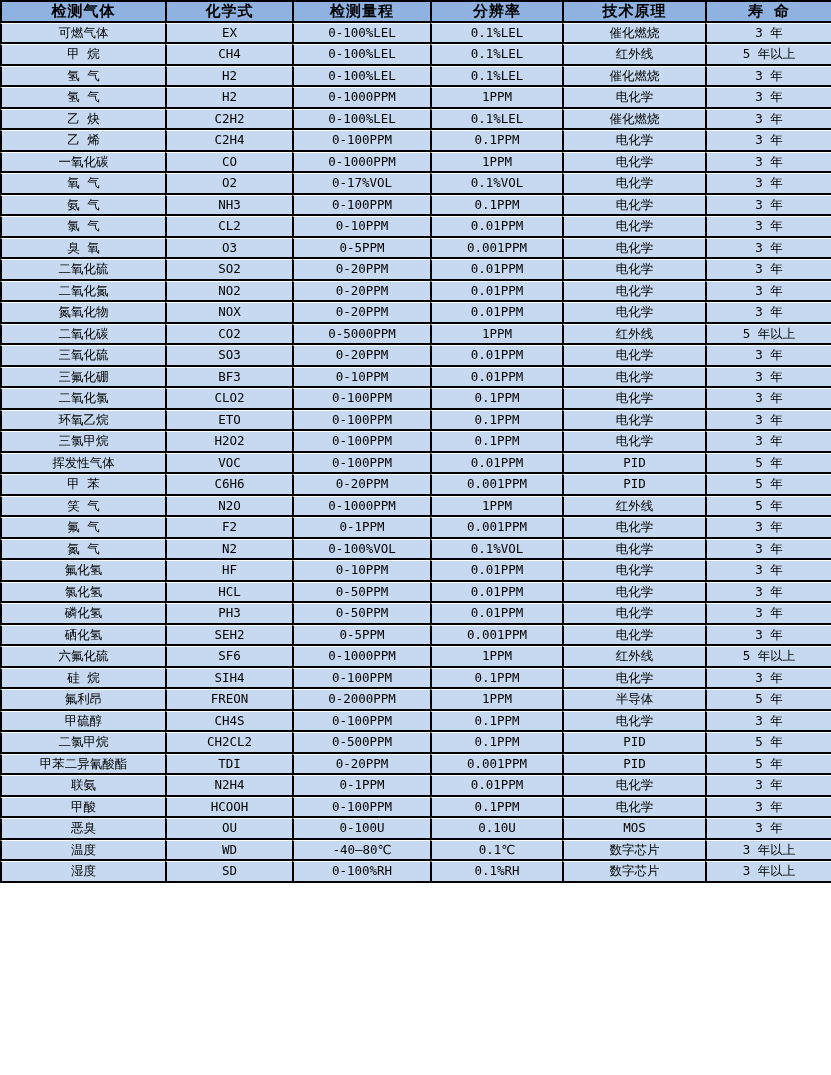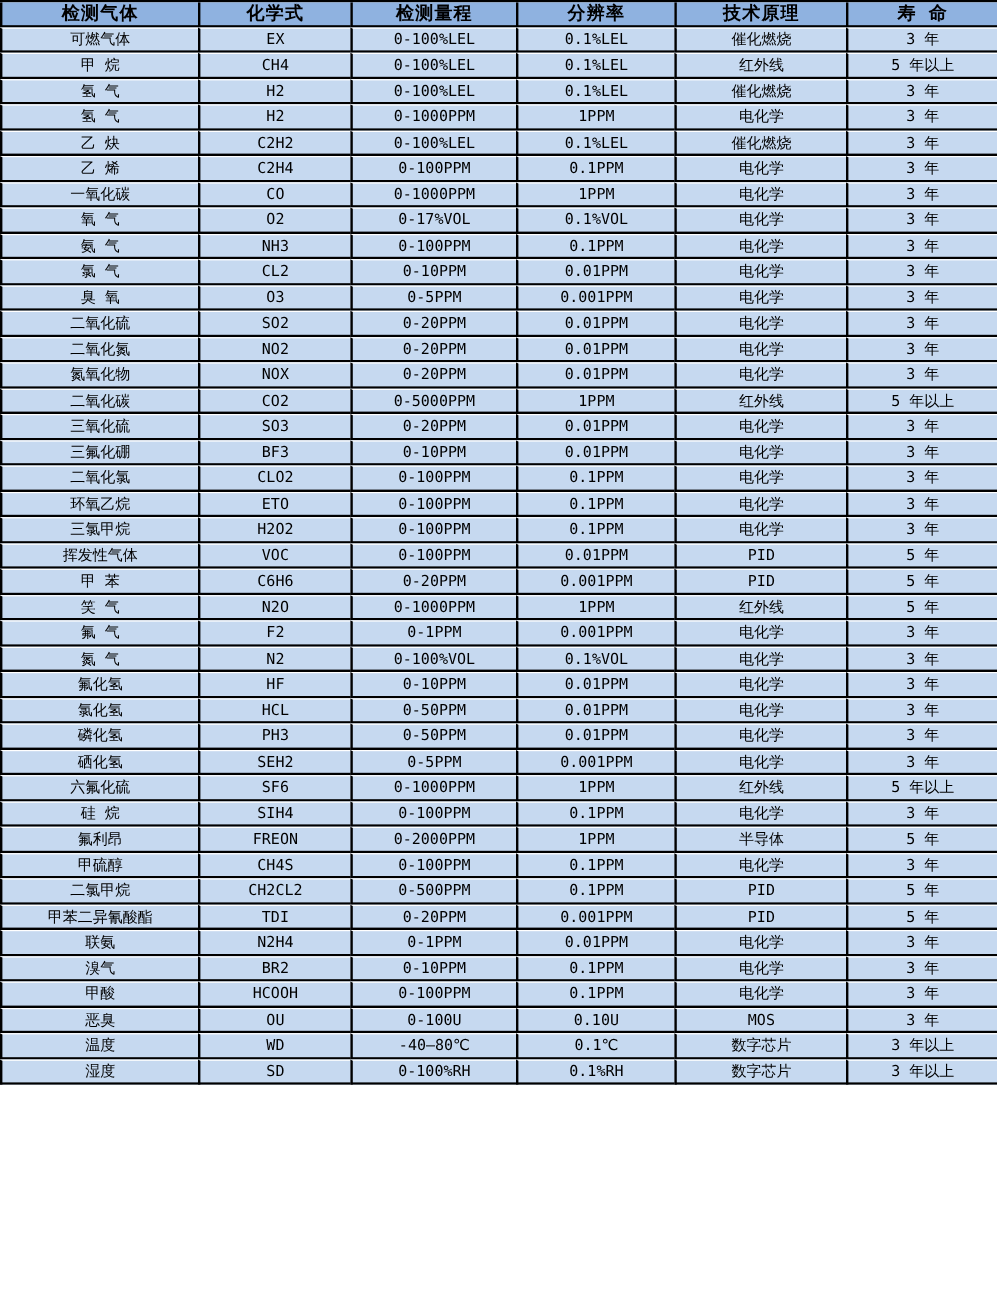--- a/index.html
+++ b/index.html
@@ -352,28 +352,20 @@
         </tr>
         <tr>
           <td>联氨</td>
           <td>N2H4</td>
           <td>0-1PPM</td>
           <td>0.01PPM</td>
           <td>电化学</td>
           <td>3 年</td>
         </tr>
         <tr>
-          <td>溴气</td>
-          <td>BR2</td>
-          <td>0-10PPM</td>
-          <td>0.1PPM</td>
-          <td>电化学</td>
-          <td>3 年</td>
-        </tr>
-        <tr>
           <td>甲酸</td>
           <td>HCOOH</td>
           <td>0-100PPM</td>
           <td>0.1PPM</td>
           <td>电化学</td>
           <td>3 年</td>
         </tr>
         <tr>
           <td>恶臭</td>
           <td>OU</td>

